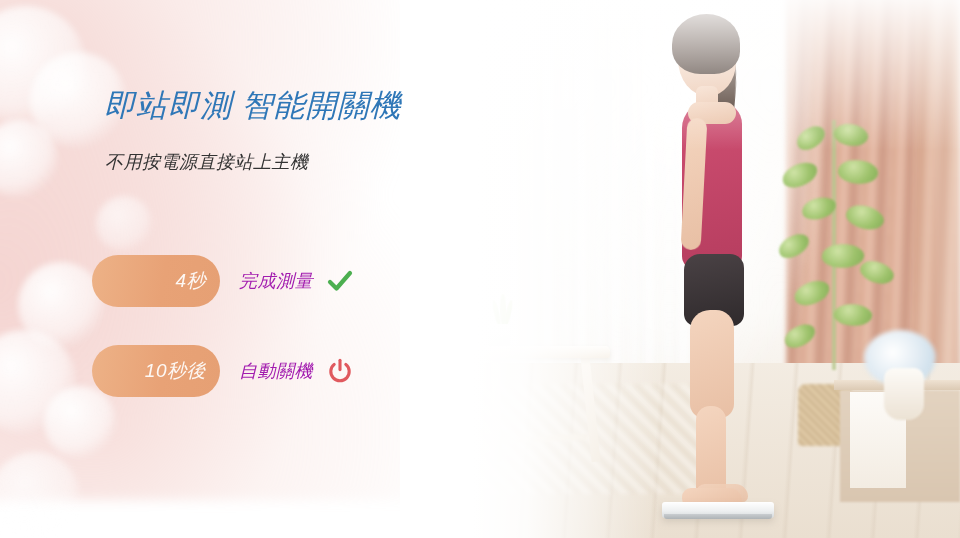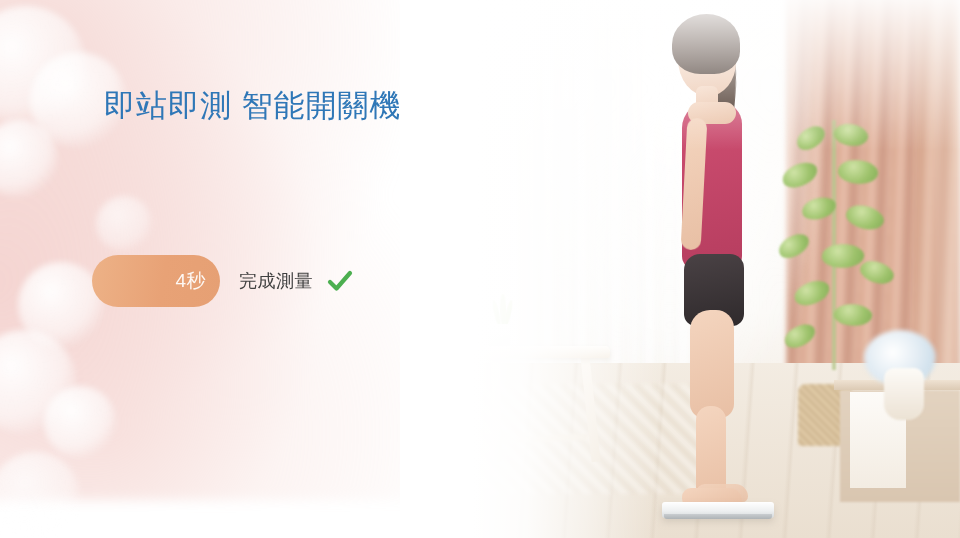--- a/index.html
+++ b/index.html
@@ -10,20 +10,21 @@
   body {
     font-family: "Liberation Sans", "DejaVu Sans", sans-serif;
   }
 
   .poster {
     position: relative;
     width: 960px;
     height: 538px;
     overflow: hidden;
     background: #ffffff;
+    font-style: italic;
   }
 
   
   .bg-base {
     position: absolute;
     inset: 0;
     background: #ffffff;
   }
   .bg-pink-wash {
     position: absolute;
@@ -349,21 +350,21 @@
     box-sizing: border-box;
   }
   .pill-label {
     color: rgba(255,255,255,0.92);
     font-size: 19px;
     letter-spacing: 0.5px;
   }
   .row-text {
     margin-left: 19px;
     font-size: 18px;
-    color: #404040;
+    color: #a21caf;
     letter-spacing: 0.5px;
     white-space: nowrap;
   }
   .row-icon {
     margin-left: 12px;
     display: inline-flex;
     align-items: center;
     justify-content: center;
     width: 30px;
     height: 30px;
@@ -446,31 +447,44 @@
     </div>
 
     <div class="photo-fade-top"></div>
     <div class="photo-fade-left"></div>
   </div>
 
   <div class="content">
 
     <div class="headline">即站即測 智能開關機</div>
 
+    <div class="subhead">不用按電源直接站上主機</div>
 
     <div class="rows">
 
       <div class="row">
         <div class="pill">
           <span class="pill-label">4秒</span>
         </div>
         <span class="row-text">完成測量</span>
         <span class="row-icon">
           <svg width="28" height="28" viewBox="0 0 28 28" aria-hidden="true">
             <path d="M4 15 L10.5 21.5 L24 6" fill="none" stroke="#4caf50" stroke-width="4.2" stroke-linecap="round" stroke-linejoin="round"></path>
           </svg>
         </span>
       </div>
 
+      <div class="row">
+        <div class="pill">
+          <span class="pill-label">10秒後</span>
+        </div>
+        <span class="row-text">自動關機</span>
+        <span class="row-icon">
+          <svg width="28" height="28" viewBox="0 0 28 28" aria-hidden="true">
+            <path d="M8.2 7.4 A9.2 9.2 0 1 0 19.8 7.4" fill="none" stroke="#e0595e" stroke-width="3.1" stroke-linecap="round"></path>
+            <line x1="14" y1="3.2" x2="14" y2="12.6" stroke="#e0595e" stroke-width="3.1" stroke-linecap="round"></line>
+          </svg>
+        </span>
+      </div>
 
     </div>
   </div>
 </div>
 
 </body></html>

